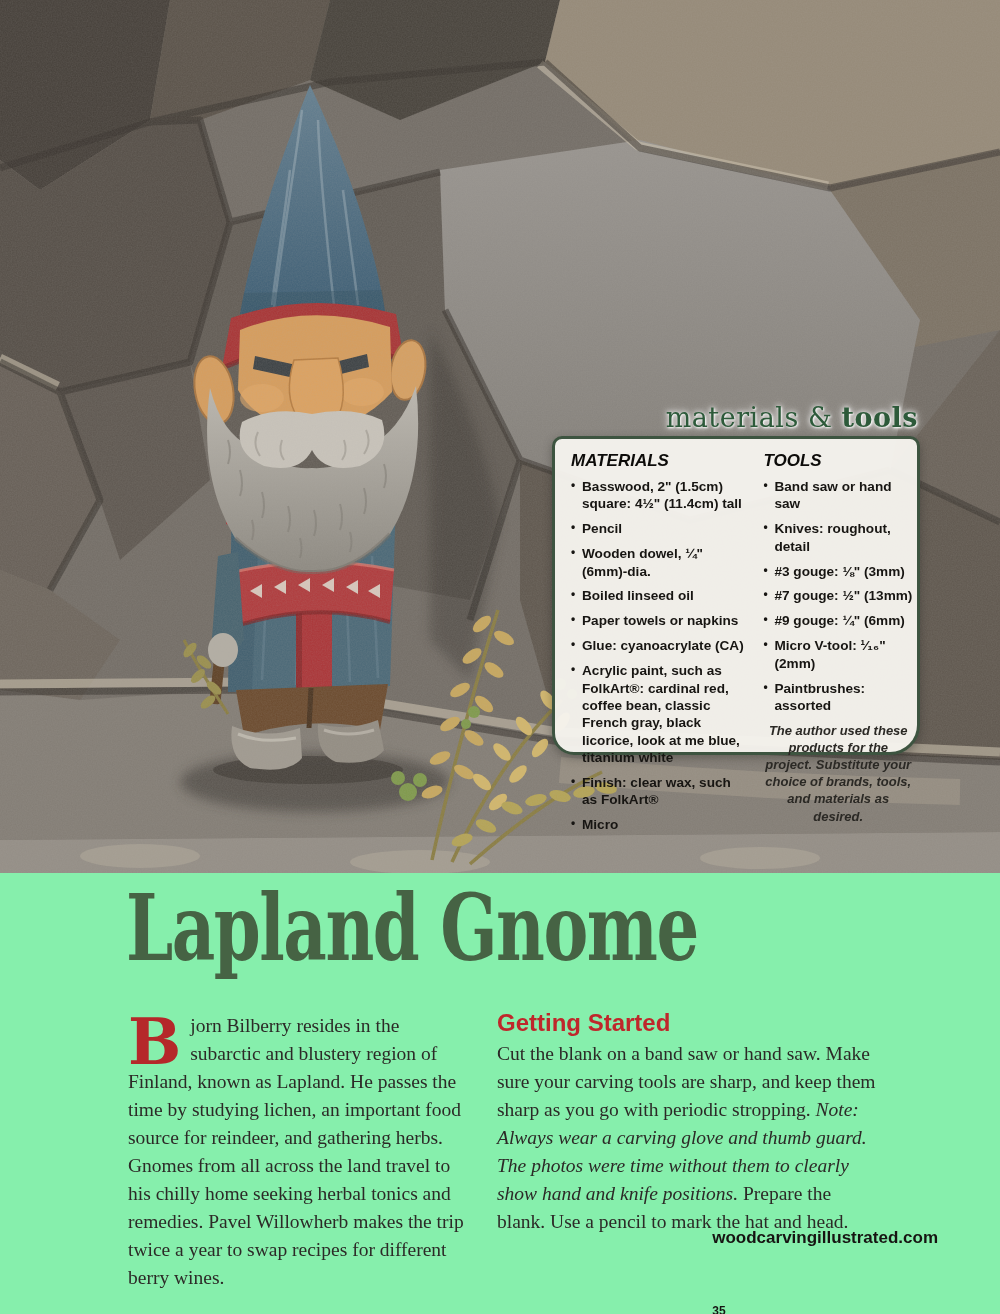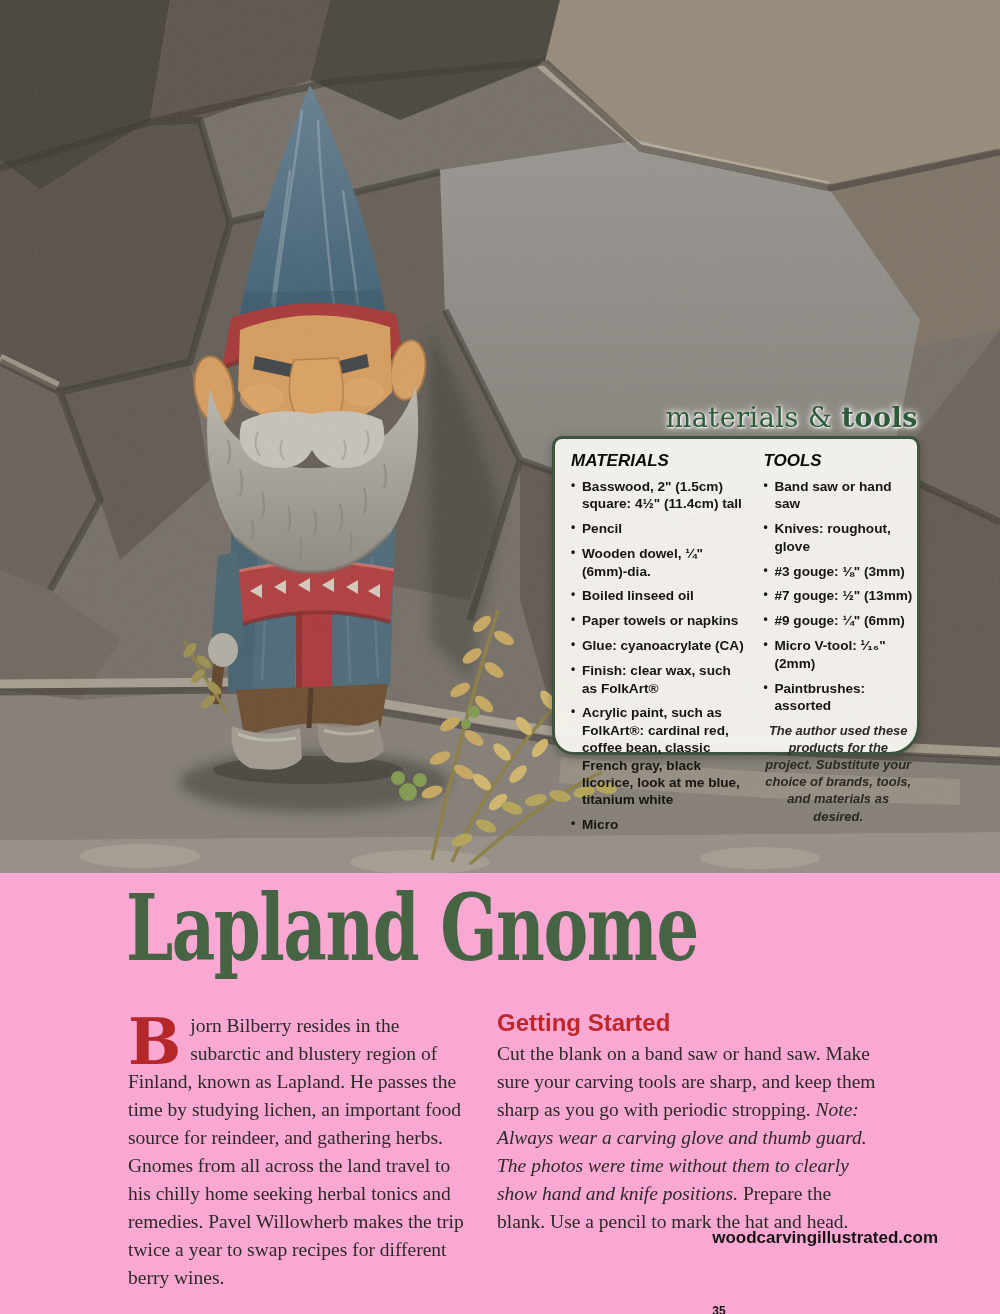--- a/index.html
+++ b/index.html
@@ -1,16 +1,16 @@
 <!DOCTYPE html>
 <html><head>
 <meta charset="utf-8">
 <style>
   html,body{margin:0;padding:0;background:#ffffff;}
-  .page{position:relative;width:1000px;height:1314px;background:#f9a8d4;overflow:hidden;
+  .page{position:relative;width:1000px;height:1314px;background:#86efac;overflow:hidden;
         font-family:"Liberation Serif",serif;}
 
   
   .photo{position:absolute;left:0;top:0;width:1000px;height:873px;}
   .photo svg{display:block;}
 
   
   .mt-header{position:absolute;left:552px;top:403px;width:366px;text-align:right;
              font-family:"DejaVu Serif",serif;font-size:27px;line-height:30px;color:#2d5a3a;
              letter-spacing:.5px;
@@ -308,30 +308,30 @@
     <div class="mt-box">
       <div class="mt-col materials">
         <h4 class="mt-title">MATERIALS</h4>
         <ul class="mt-list">
           <li>Basswood, 2" (1.5cm) square: 4½" (11.4cm) tall</li>
           <li>Pencil</li>
           <li>Wooden dowel, ¼" (6mm)-dia.</li>
           <li>Boiled linseed oil</li>
           <li>Paper towels or napkins</li>
           <li>Glue: cyanoacrylate (CA)</li>
+          <li>Acrylic paint, such as FolkArt®: cardinal red, coffee bean, classic French gray, black licorice, look at me blue, titanium white</li>
           <li>Finish: clear wax, such as FolkArt®</li>
-          <li>Acrylic paint, such as FolkArt®: cardinal red, coffee bean, classic French gray, black licorice, look at me blue, titanium white</li>
           <li>Micro</li>
         </ul>
       </div>
       <div class="mt-col tools">
         <h4 class="mt-title">TOOLS</h4>
         <ul class="mt-list">
           <li>Band saw or hand saw</li>
-          <li>Knives: roughout, glove</li>
+          <li>Knives: roughout, detail</li>
           <li>#3 gouge: ⅛" (3mm)</li>
           <li>#7 gouge: ½" (13mm)</li>
           <li>#9 gouge: ¼" (6mm)</li>
           <li>Micro V-tool: ¹⁄₁₆" (2mm)</li>
           <li>Paintbrushes: assorted</li>
         </ul>
         <div class="mt-note">The author used these products for the project. Substitute your choice of brands, tools, and materials as desired.</div>
       </div>
     </div>
   </div>

